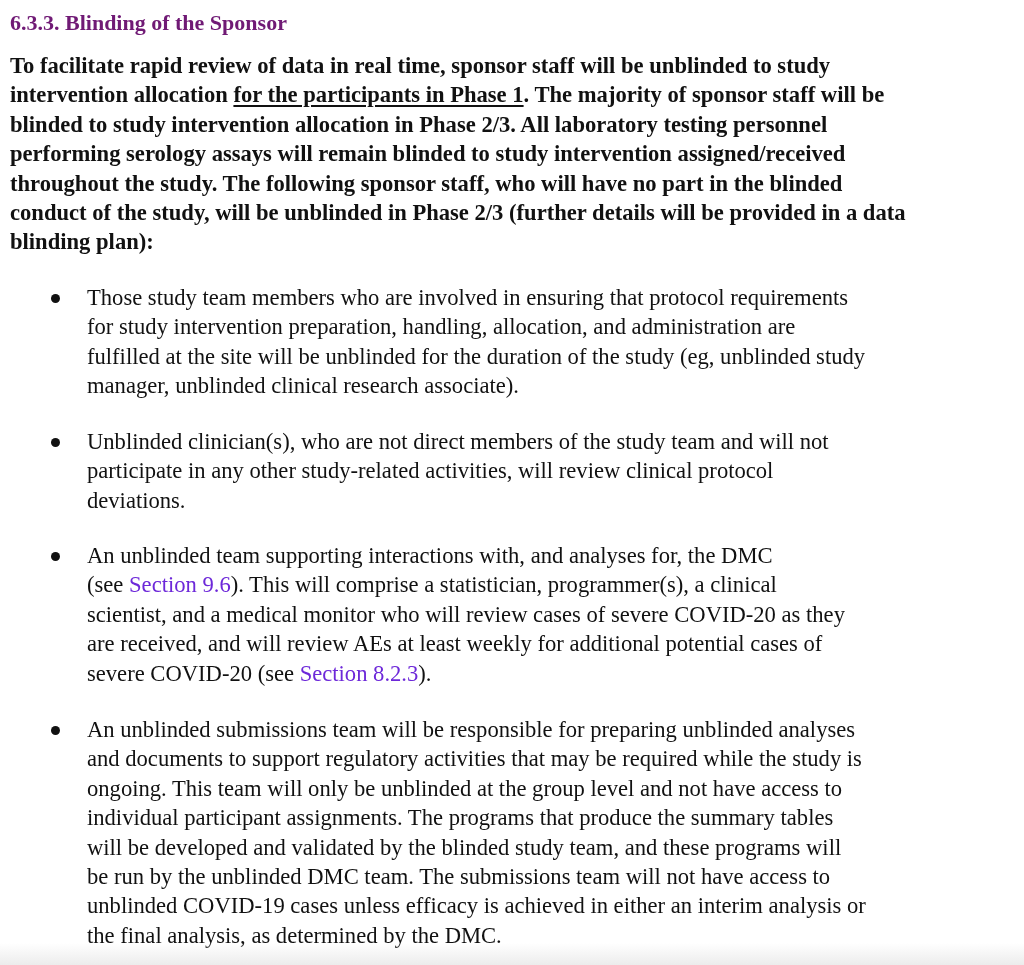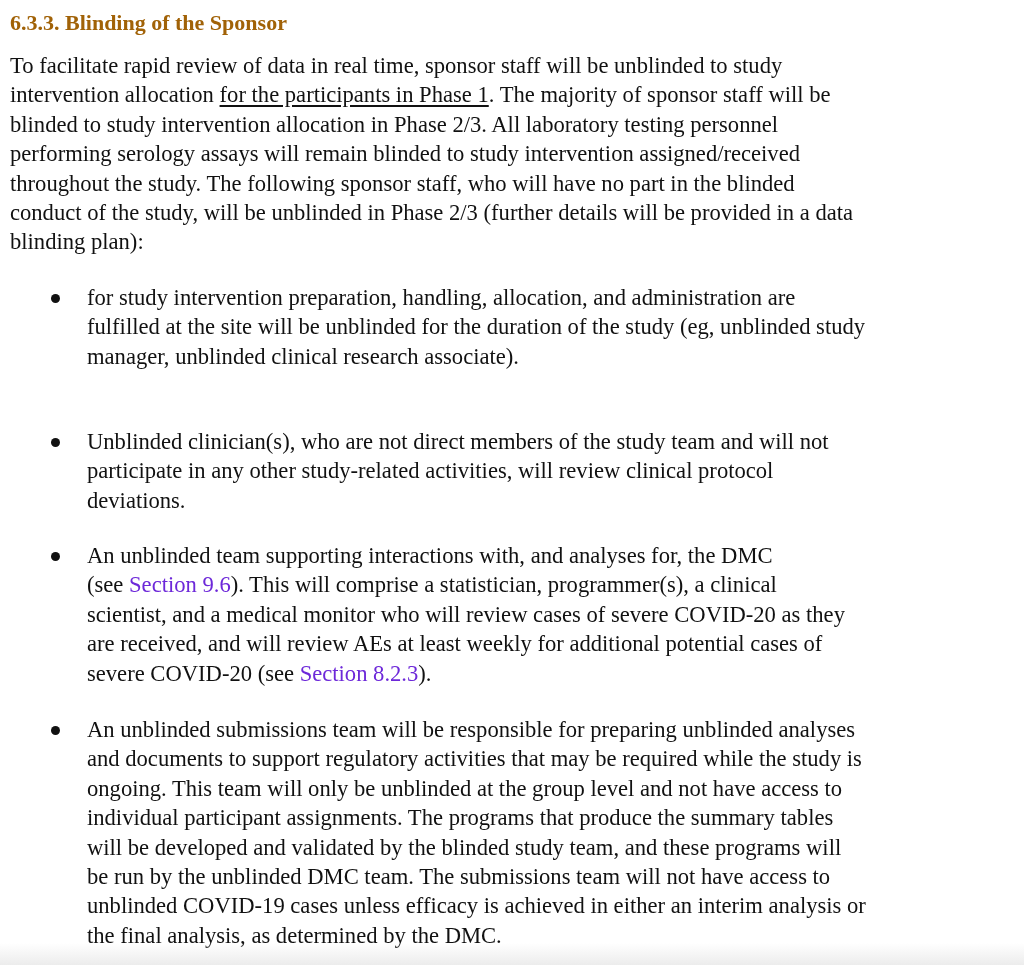--- a/index.html
+++ b/index.html
@@ -22,29 +22,30 @@
       height: 965px;
     }
     .heading {
       position: absolute;
       left: 10px;
       top: 9px;
       font-size: 22px;
       font-weight: bold;
       line-height: 28px;
       white-space: nowrap;
-      color: #a16207;
+      color: #701a75;
     }
     .para {
       position: absolute;
       left: 10px;
       top: 51px;
       width: 1000px;
       font-size: 22.6px;
       line-height: 29.4px;
+      font-weight: bold;
     }
     .line {
       display: block;
       white-space: nowrap;
       height: 29.4px;
     }
     .u {
       text-decoration: underline;
       text-underline-offset: 3px;
       text-decoration-thickness: 1.5px;
@@ -100,20 +101,21 @@
     <span class="line"><span>blinded to study intervention allocation in Phase 2/3.  All laboratory testing personnel</span></span>
     <span class="line"><span>performing serology assays will remain blinded to study intervention assigned/received</span></span>
     <span class="line"><span>throughout the study.  The following sponsor staff, who will have no part in the blinded</span></span>
     <span class="line"><span>conduct of the study, will be unblinded in Phase 2/3 (further details will be provided in a data</span></span>
     <span class="line"><span>blinding plan):</span></span>
   </div>
 
   <div class="bullet b1">
     <span class="bullet-dot"></span>
     <div class="bullet-text">
+      <span class="line"><span>Those study team members who are involved in ensuring that protocol requirements</span></span>
       <span class="line"><span>for study intervention preparation, handling, allocation, and administration are</span></span>
       <span class="line"><span>fulfilled at the site will be unblinded for the duration of the study (eg, unblinded study</span></span>
       <span class="line"><span>manager, unblinded clinical research associate).</span></span>
     </div>
   </div>
 
   <div class="bullet b2">
     <span class="bullet-dot"></span>
     <div class="bullet-text">
       <span class="line"><span>Unblinded clinician(s), who are not direct members of the study team and will not</span></span>

